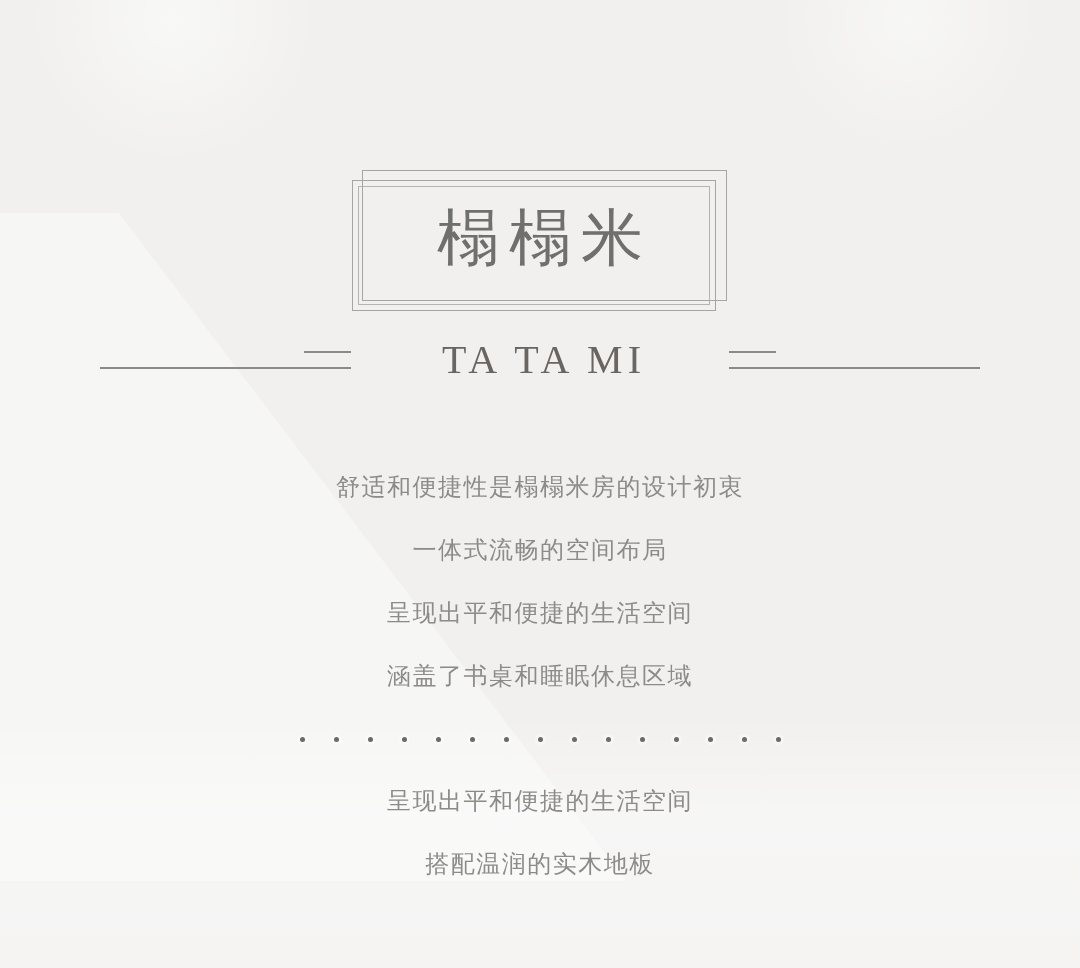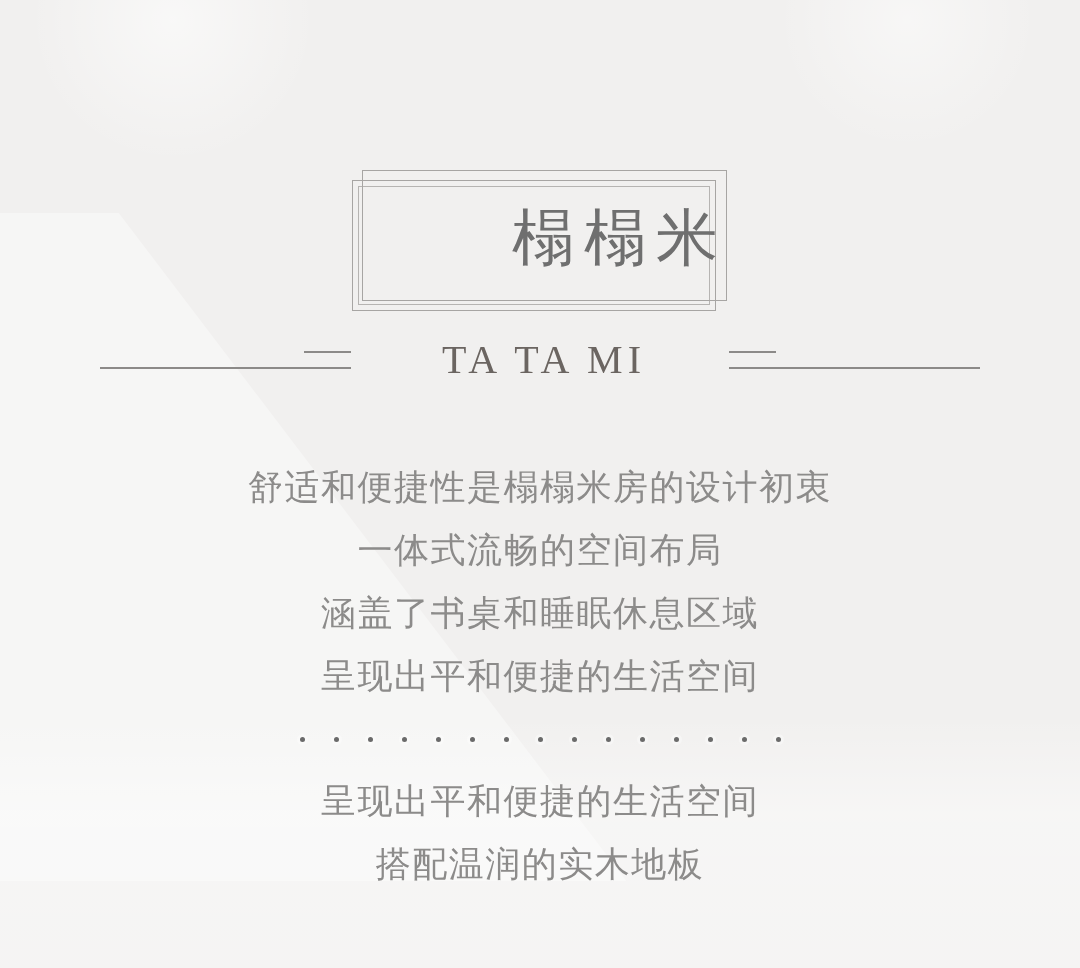--- a/index.html
+++ b/index.html
@@ -66,21 +66,21 @@
     border: 1px solid var(--frame_border, #a7a5a3);
     opacity: 0.8;
   }
   .title {
     position: absolute;
     left: 0;
     right: 0;
     top: 50%;
     transform: translateY(-54%);
     margin: 0;
-    text-align: right;
+    text-align: center;
     font-size: 62px;
     font-weight: 500;
     letter-spacing: 10px;
     padding-left: 10px;
     color: var(--title, #6f6f6f);
   }
 
   
   .subtitle {
     position: absolute;
@@ -110,21 +110,21 @@
     position: absolute;
     left: 0;
     right: 0;
     top: 456px;
   }
   .body-line {
     margin: 0;
     height: 63px;
     line-height: 63px;
     text-align: center;
-    font-size: 35px;
+    font-size: 24px;
     letter-spacing: 1.5px;
     color: var(--body, #8c8b8a);
   }
   .dots {
     height: 62px;
     display: flex;
     justify-content: center;
     align-items: center;
     gap: 29px;
   }
@@ -152,22 +152,22 @@
 
   <span class="deco-line deco-left-long"></span>
   <span class="deco-line deco-left-short"></span>
   <h2 class="subtitle">TA TA MI</h2>
   <span class="deco-line deco-right-short"></span>
   <span class="deco-line deco-right-long"></span>
 
   <main class="content">
     <p class="body-line">舒适和便捷性是榻榻米房的设计初衷</p>
     <p class="body-line">一体式流畅的空间布局</p>
+    <p class="body-line">呈现出平和便捷的生活空间</p>
     <p class="body-line">涵盖了书桌和睡眠休息区域</p>
-    <p class="body-line">呈现出平和便捷的生活空间</p>
 
     <div class="dots">
         <span></span>
         <span></span>
         <span></span>
         <span></span>
         <span></span>
         <span></span>
         <span></span>
         <span></span>

